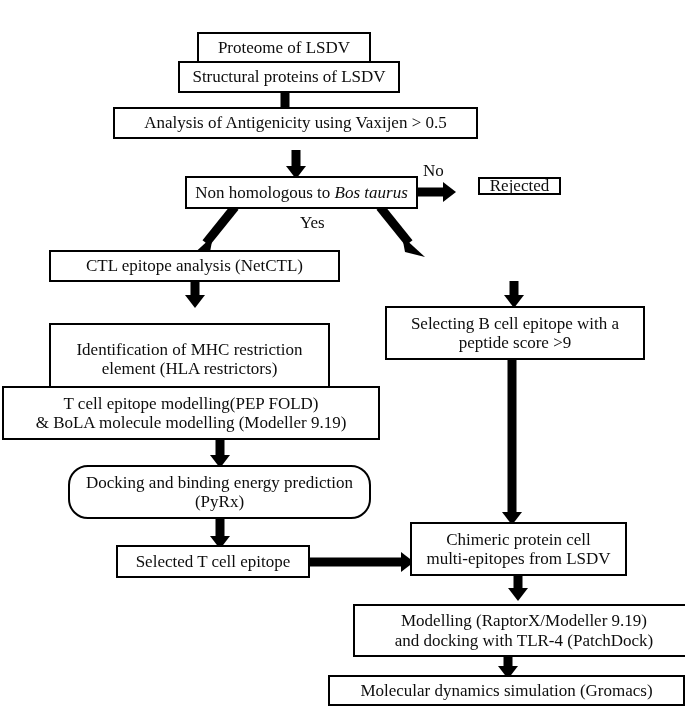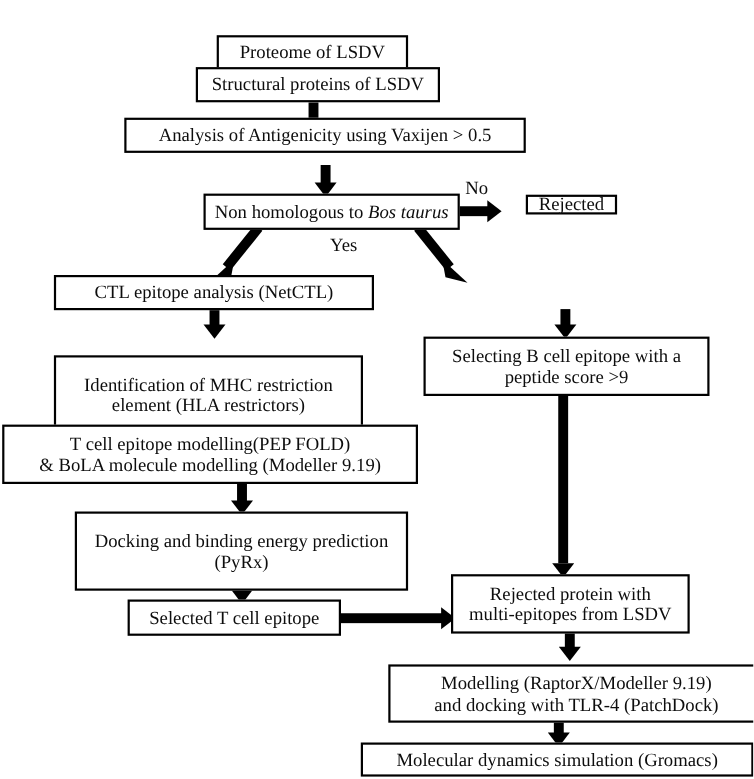--- a/index.html
+++ b/index.html
@@ -213,34 +213,34 @@
     </span>
   </div>
 
   <div class="node" style="left:2px; top:386px; width:378px; height:54px;">
     <span class="txt">
       <span class="l2">T cell epitope modelling(PEP FOLD)</span>
       <span class="l2">&amp; BoLA molecule modelling (Modeller 9.19)</span>
     </span>
   </div>
 
-  <div class="node" style="left:68px; top:465px; width:303px; height:72px;">
+  <div class="node" style="left:68px; top:465px; width:303px; height:54px;border-radius:20px;">
     <span class="txt">
       <span class="l2">Docking and binding energy prediction</span>
       <span class="l2">(PyRx)</span>
     </span>
   </div>
 
   <div class="node" style="left:116px; top:545px; width:194px; height:33px;">
     <span class="txt">Selected T cell epitope</span>
   </div>
 
   <div class="node" style="left:410px; top:522px; width:217px; height:54px;">
     <span class="txt">
-      <span class="l2">Rejected protein with</span>
+      <span class="l2">Chimeric protein cell</span>
       <span class="l2">multi-epitopes from LSDV</span>
     </span>
   </div>
 
   <div class="node" style="left:353px; top:584px; width:342px; height:53px;margin-top:20px;">
     <span class="txt">
       <span class="l2">Modelling (RaptorX/Modeller 9.19)</span>
       <span class="l2">and docking with TLR-4 (PatchDock)</span>
     </span>
   </div>

